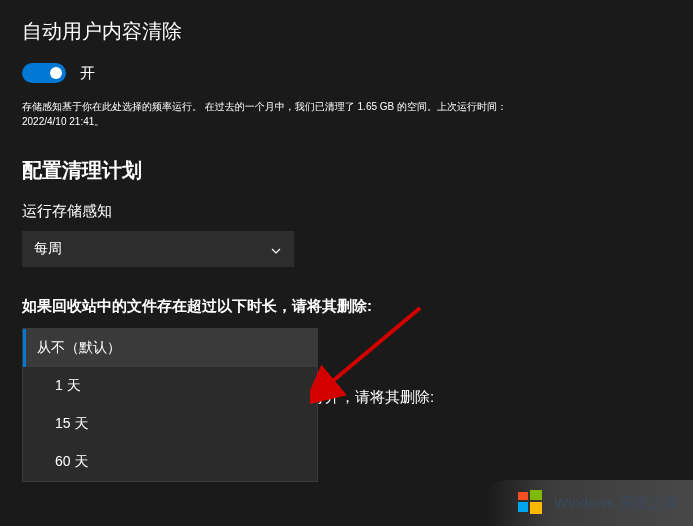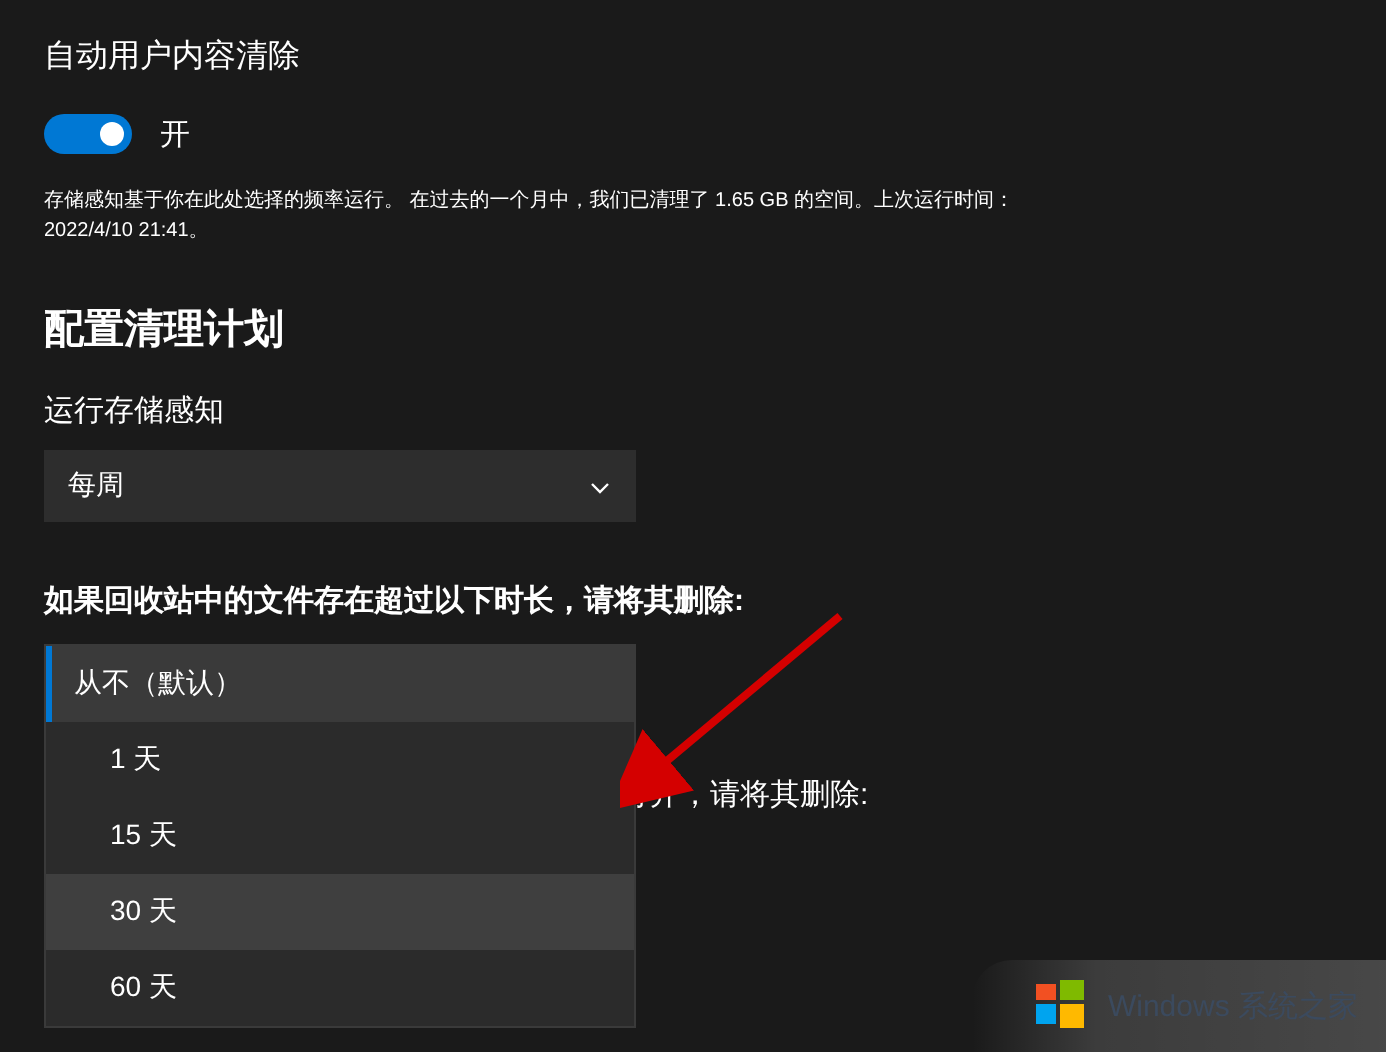--- a/index.html
+++ b/index.html
@@ -11,21 +11,21 @@
       background-color: #1a1a1a;
       color: #ffffff;
       font-family: "Microsoft YaHei", "Segoe UI", sans-serif;
       width: 693px;
       height: 526px;
       padding: 18px 22px;
       position: relative;
       overflow: hidden;
     }
     .section-title {
-      font-size: 16px;
+      font-size: 20px;
       font-weight: 400;
       margin-bottom: 18px;
     }
     .toggle-row {
       display: flex;
       align-items: center;
       gap: 14px;
       margin-bottom: 16px;
     }
     .toggle {
@@ -57,21 +57,21 @@
     .config-title {
       font-size: 20px;
       font-weight: 700;
       margin-bottom: 18px;
     }
     .field-label {
       font-size: 15px;
       margin-bottom: 10px;
     }
     .dropdown {
-      width: 296px;
+      width: 272px;
       height: 36px;
       background-color: #2d2d2d;
       border: none;
       display: flex;
       align-items: center;
       justify-content: space-between;
       padding: 0 12px;
       cursor: pointer;
       margin-bottom: 30px;
     }
@@ -180,21 +180,20 @@
 </div>
 
 <div class="question-label">如果回收站中的文件存在超过以下时长，请将其删除:</div>
 
 <div class="behind-text">打开，请将其删除:</div>
 
 <div class="dropdown-list">
   <div class="dropdown-item selected">从不（默认）</div>
   <div class="dropdown-item">1 天</div>
   <div class="dropdown-item">15 天</div>
-  <div class="dropdown-item hover">30 天</div>
   <div class="dropdown-item">60 天</div>
 </div>
 
 <div class="arrow">
   <svg width="120" height="110">
     <defs>
       <marker id="ah" markerWidth="10" markerHeight="10" refX="2" refY="5" orient="auto">
         <path d="M0,0 L10,5 L0,10 Z" fill="#d40000"></path>
       </marker>
     </defs>

